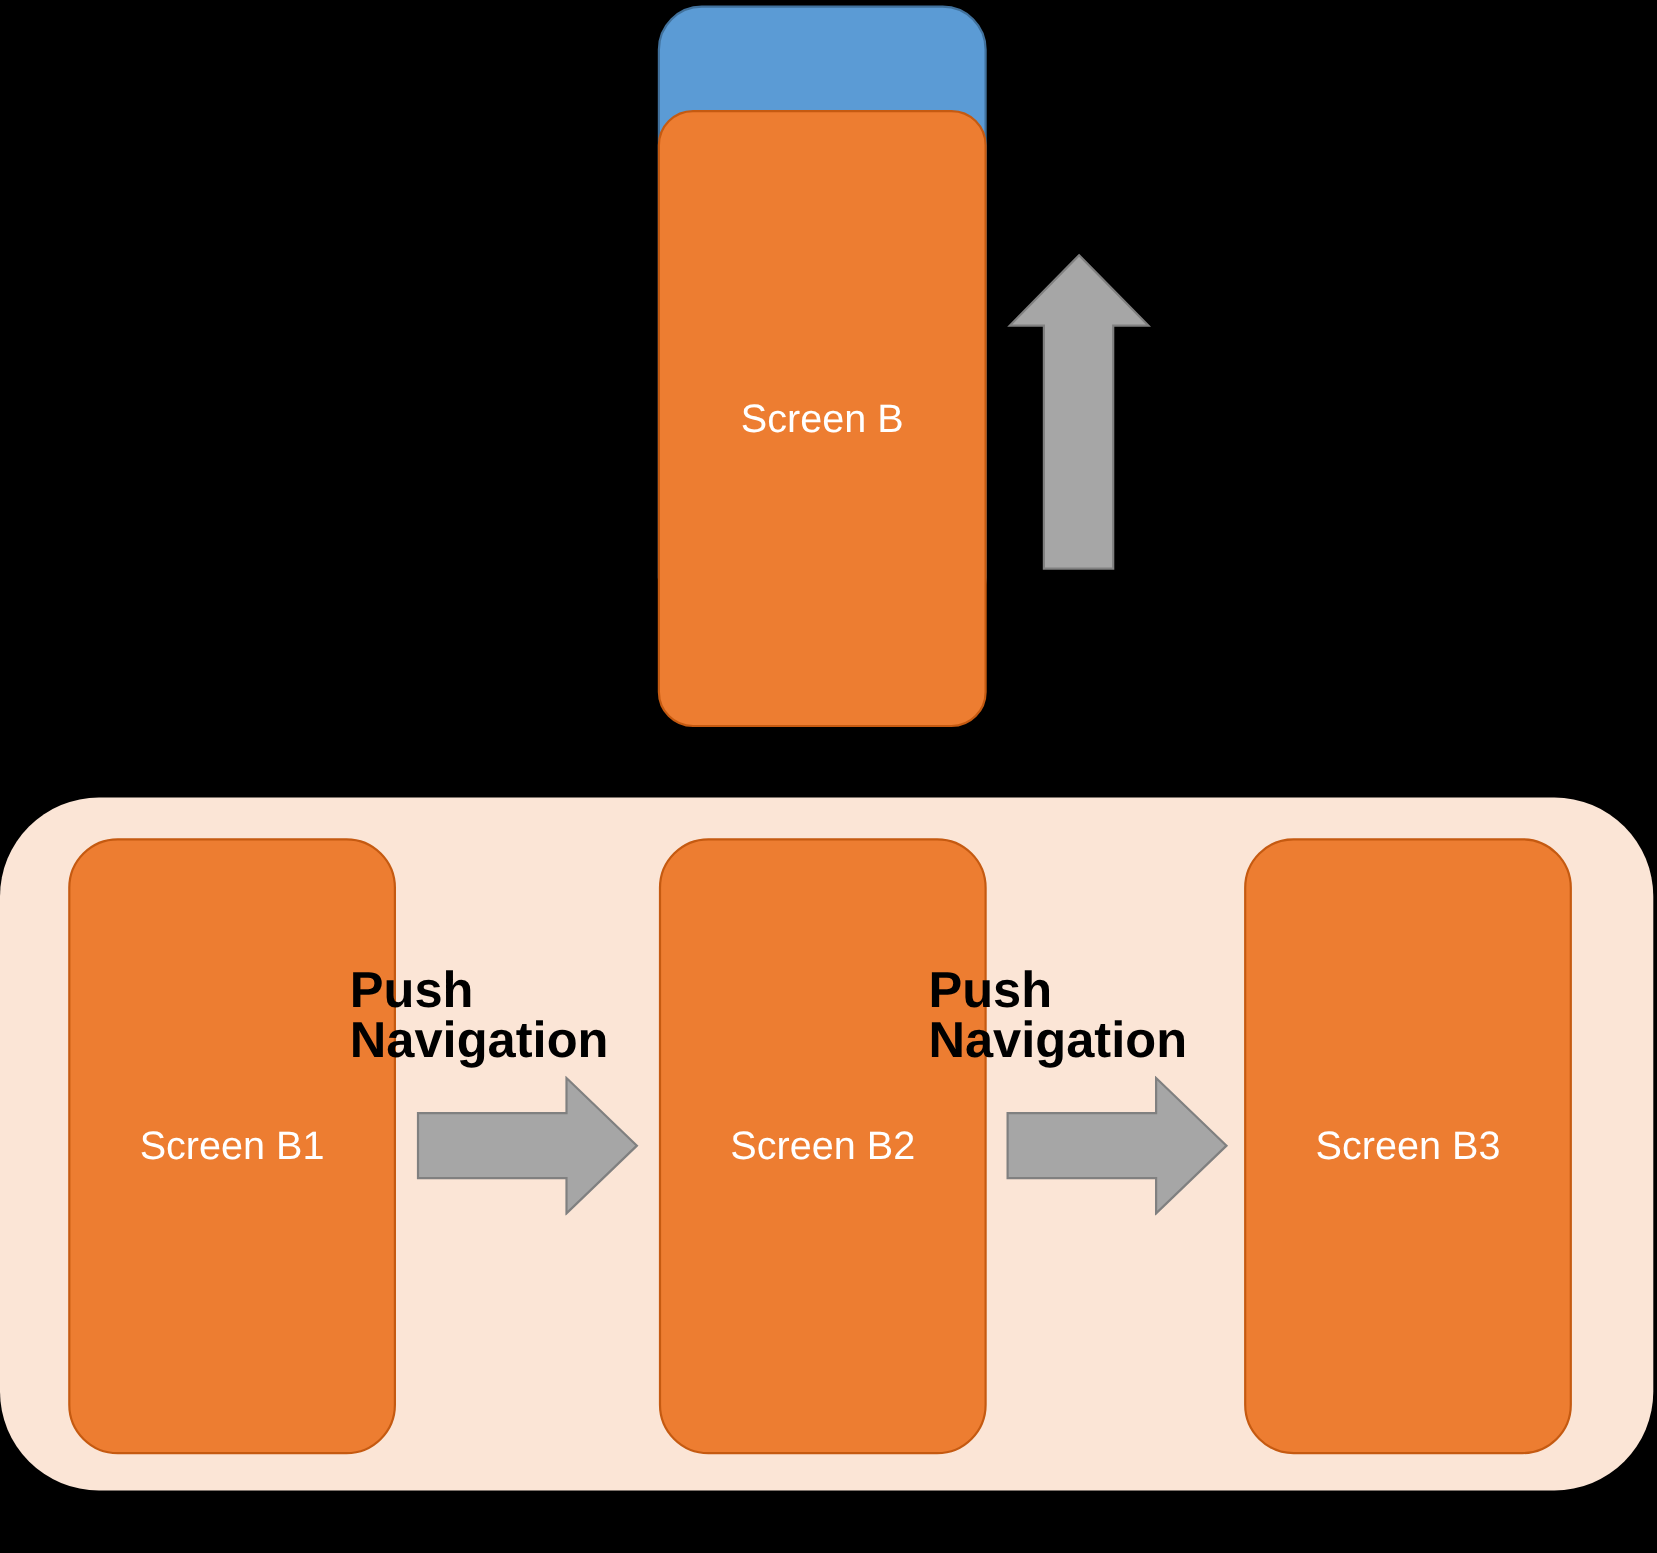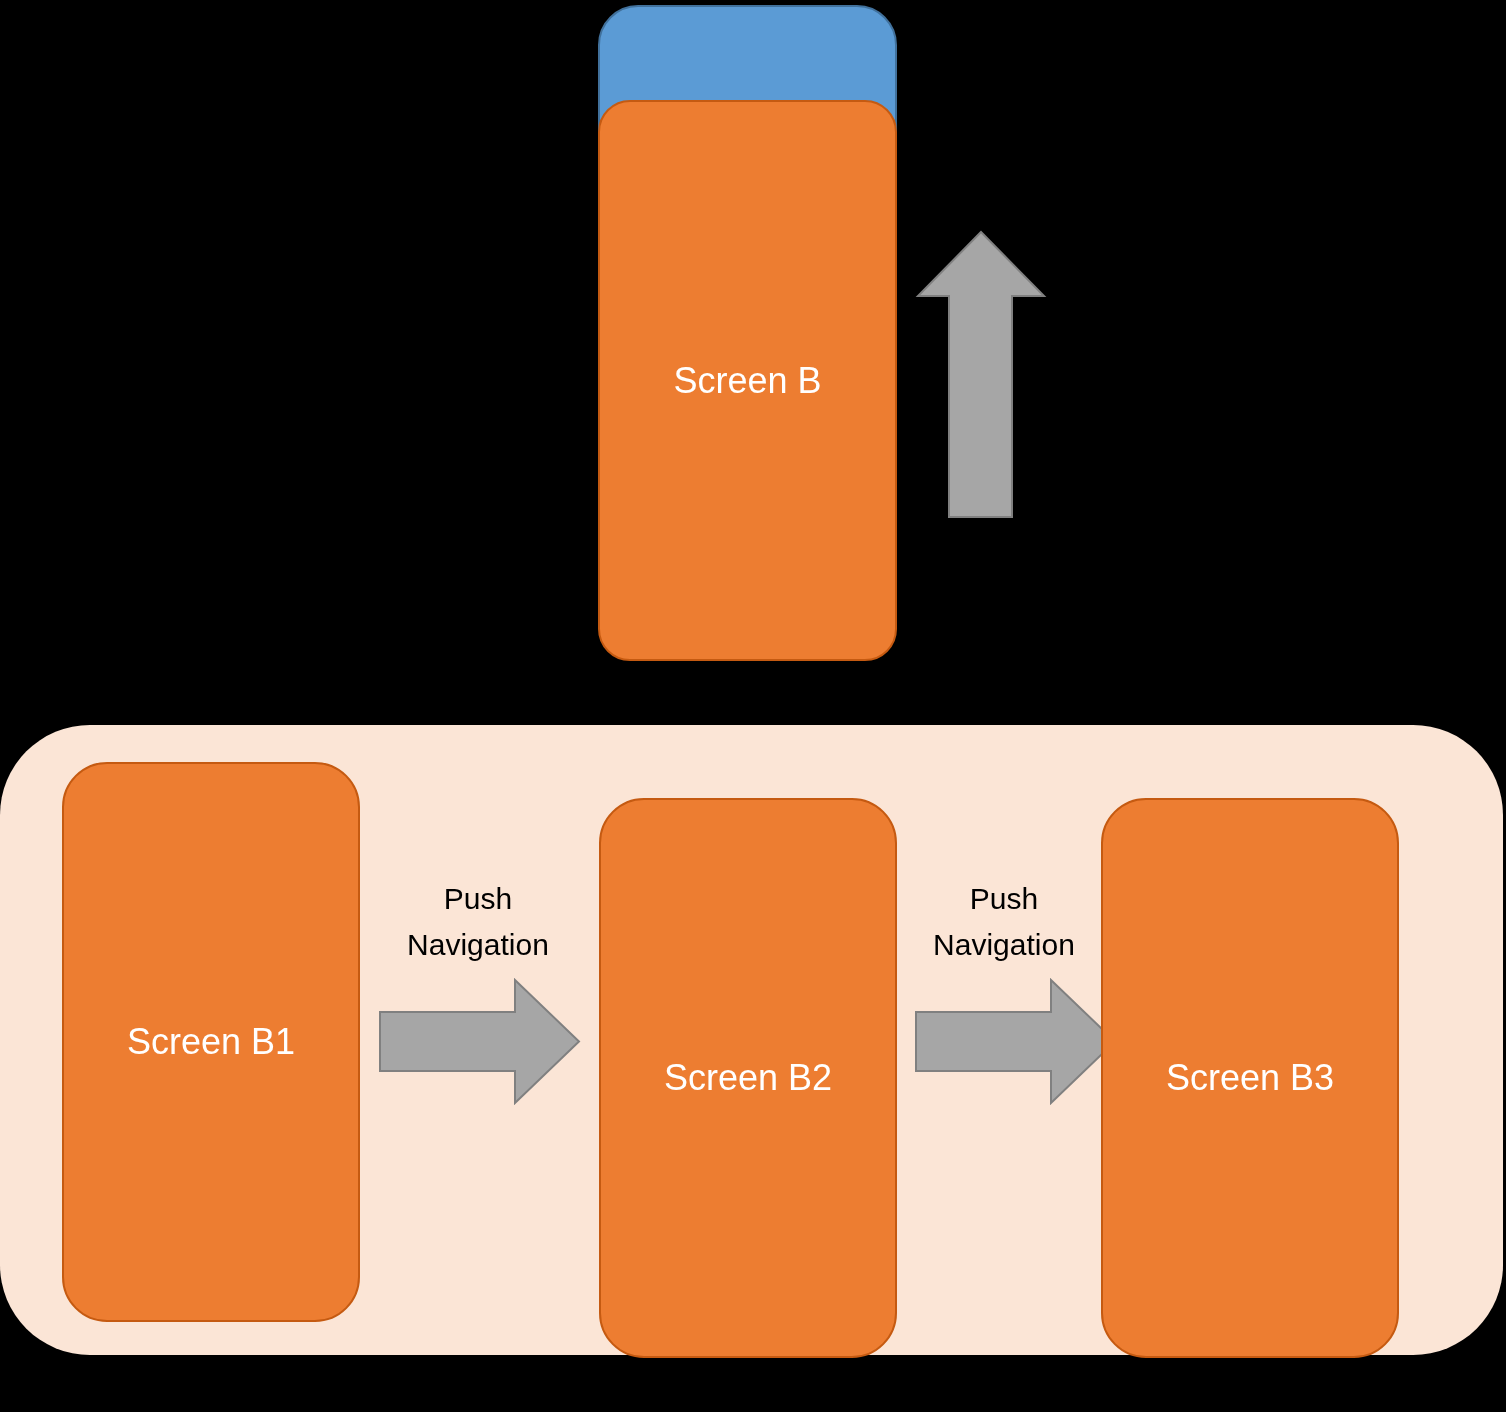--- a/index.html
+++ b/index.html
@@ -46,41 +46,41 @@
     width: 1503px; height: 630px;
     border-radius: 90px;
     background: var(--container-fill);
   }
   .flow-card {
     top: 762px;
     width: 298px; height: 560px;
     border-radius: 45px;
   }
   .flow-card.s1 { left: 62px; }
-  .flow-card.s2 { left: 599px; margin-top: 36px; }
-  .flow-card.s3 { left: 1101px; margin-top: 36px; }
+  .flow-card.s2 { left: 599px; }
+  .flow-card.s3 { left: 1131px; }
   .arrow-svg { position: absolute; display: block; }
   .arrow-svg polygon {
     fill: var(--arrow-fill);
     stroke: var(--arrow-border);
     stroke-width: 2;
     stroke-linejoin: miter;
   }
   .up-arrow { left: 915px; top: 229px; }
   .push-arrow-1 { left: 378px; top: 978px; }
   .push-arrow-2 { left: 914px; top: 978px; }
   .push-caption {
     position: absolute;
     top: 876px;
     width: 320px;
-    text-align: center;
     color: var(--caption-color);
-    font-size: 30px;
+    font-size: 46px;
     line-height: 46px;
     white-space: pre-line;
+    font-weight: bold;
   }
   .push-caption.c1 { left: 318px; }
   .push-caption.c2 { left: 844px; }
 </style>
 </head>
 <body>
 
 <div class="canvas">
 
   <div class="card back-card"></div>

